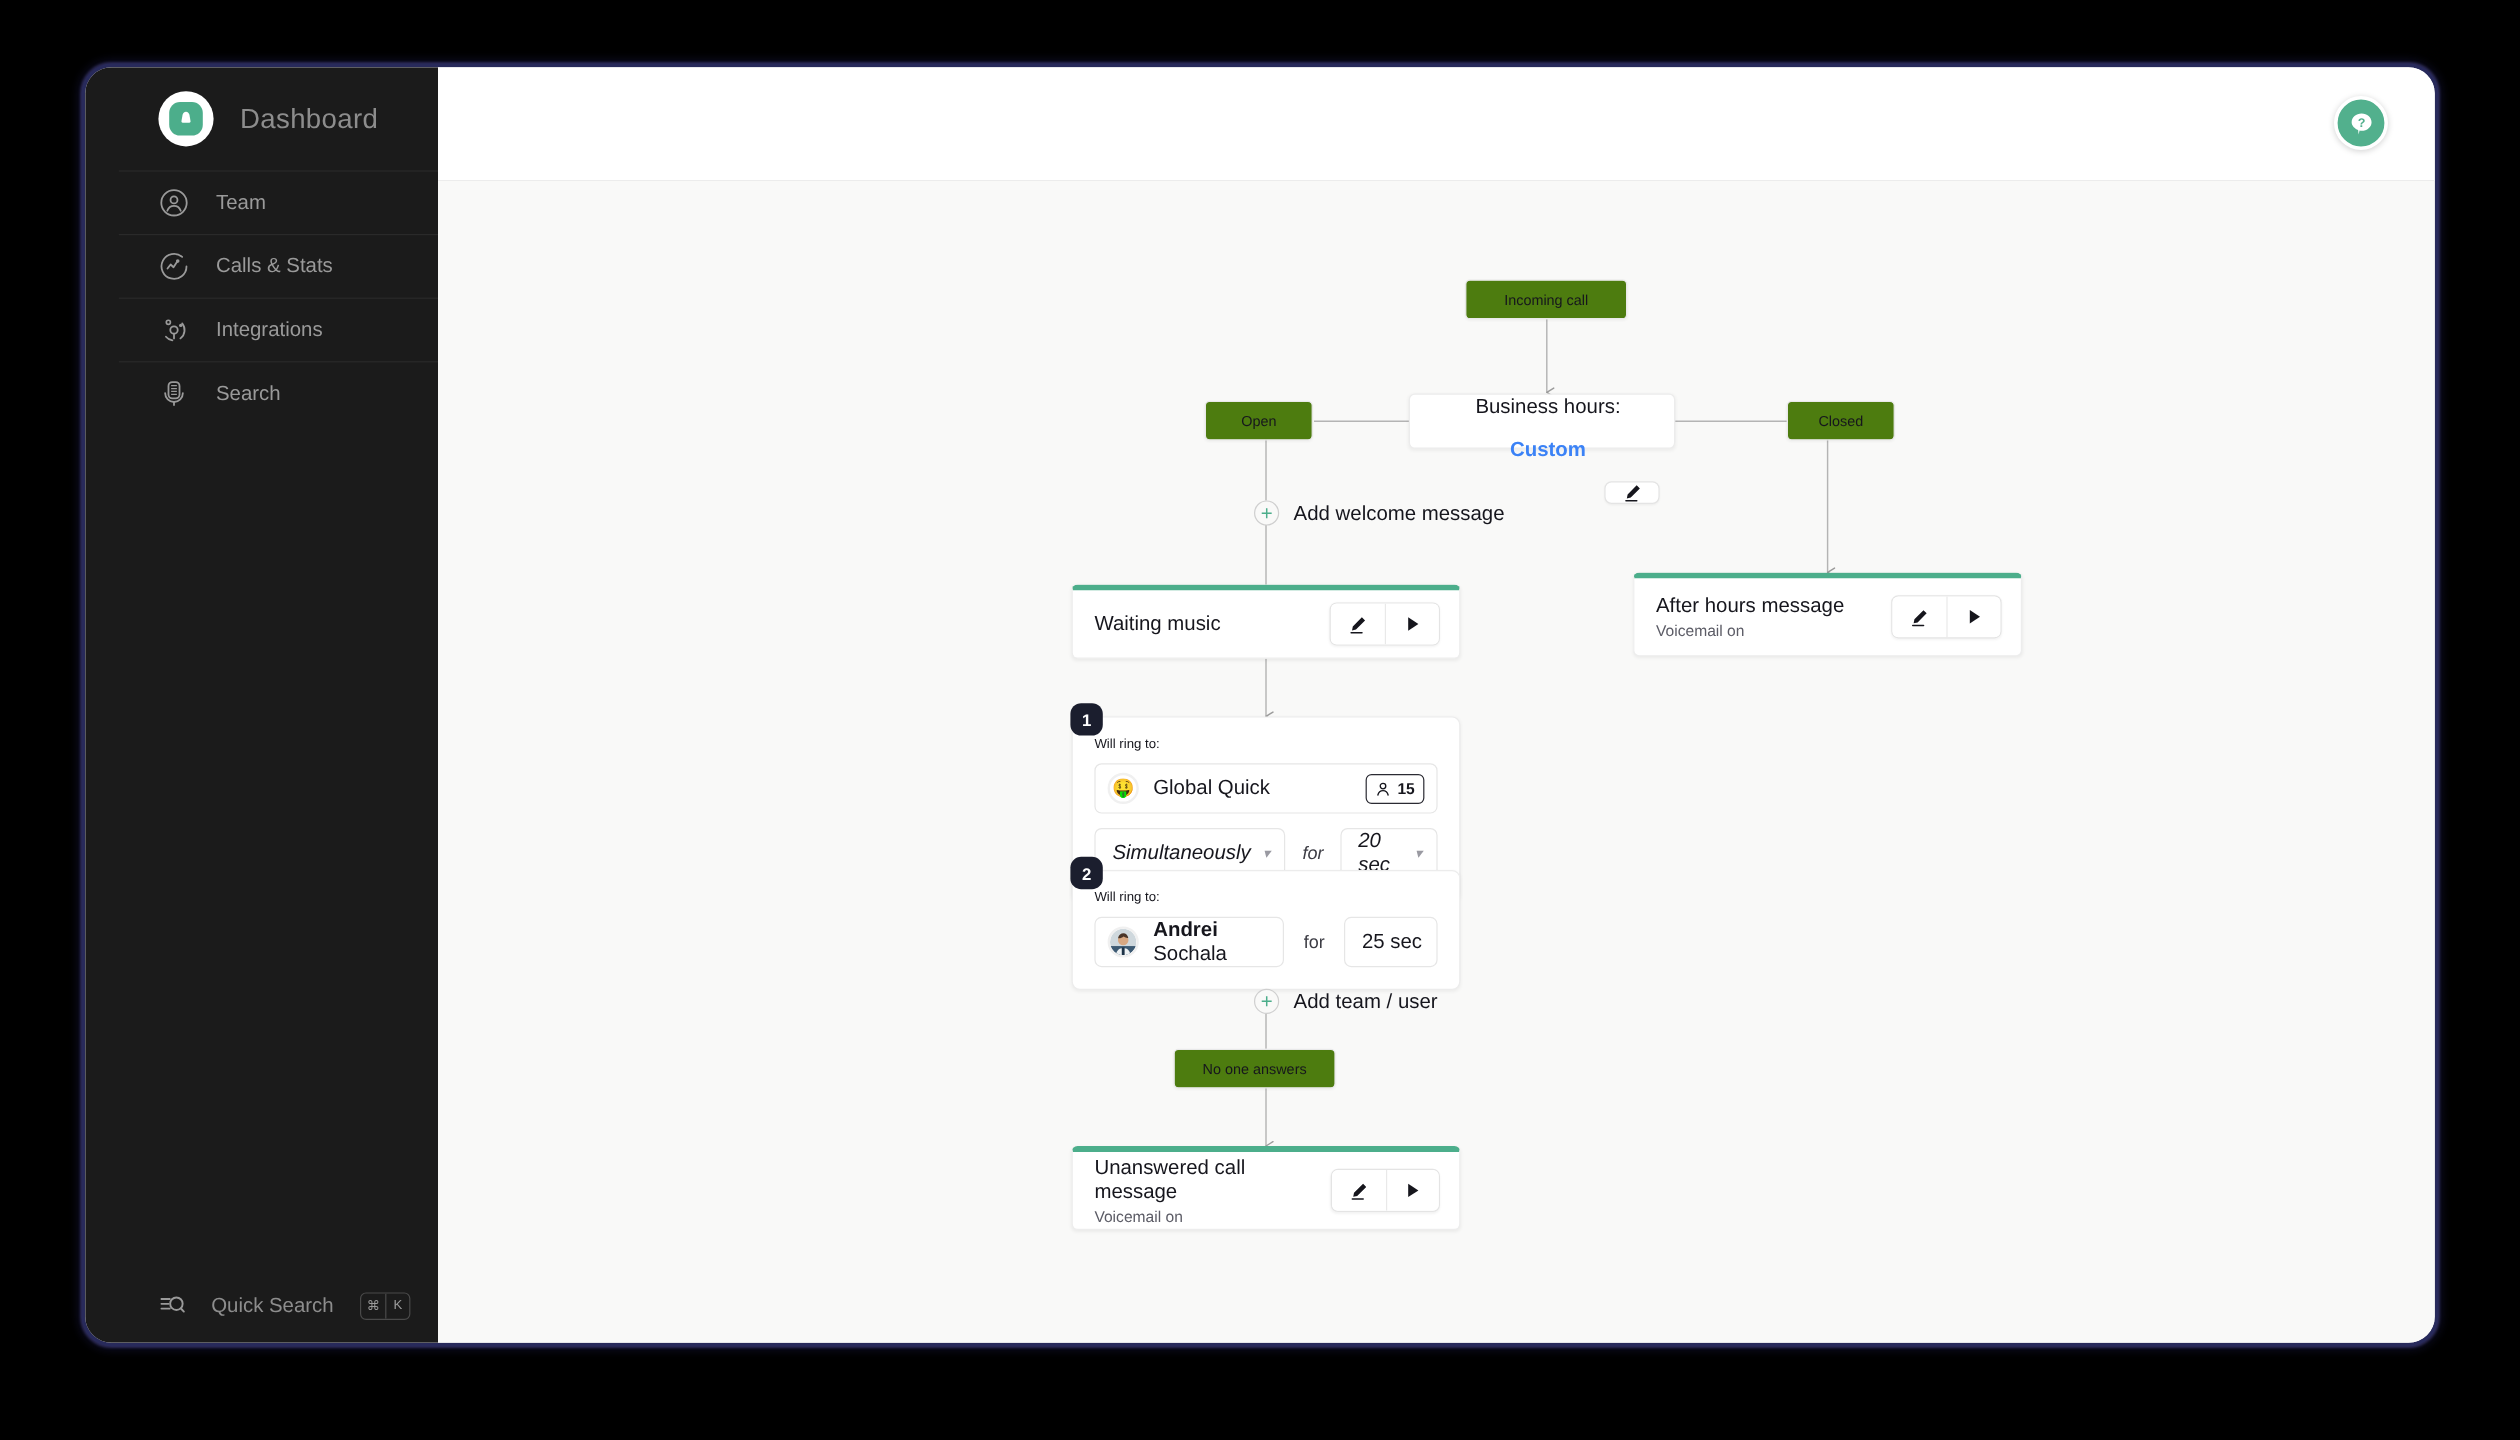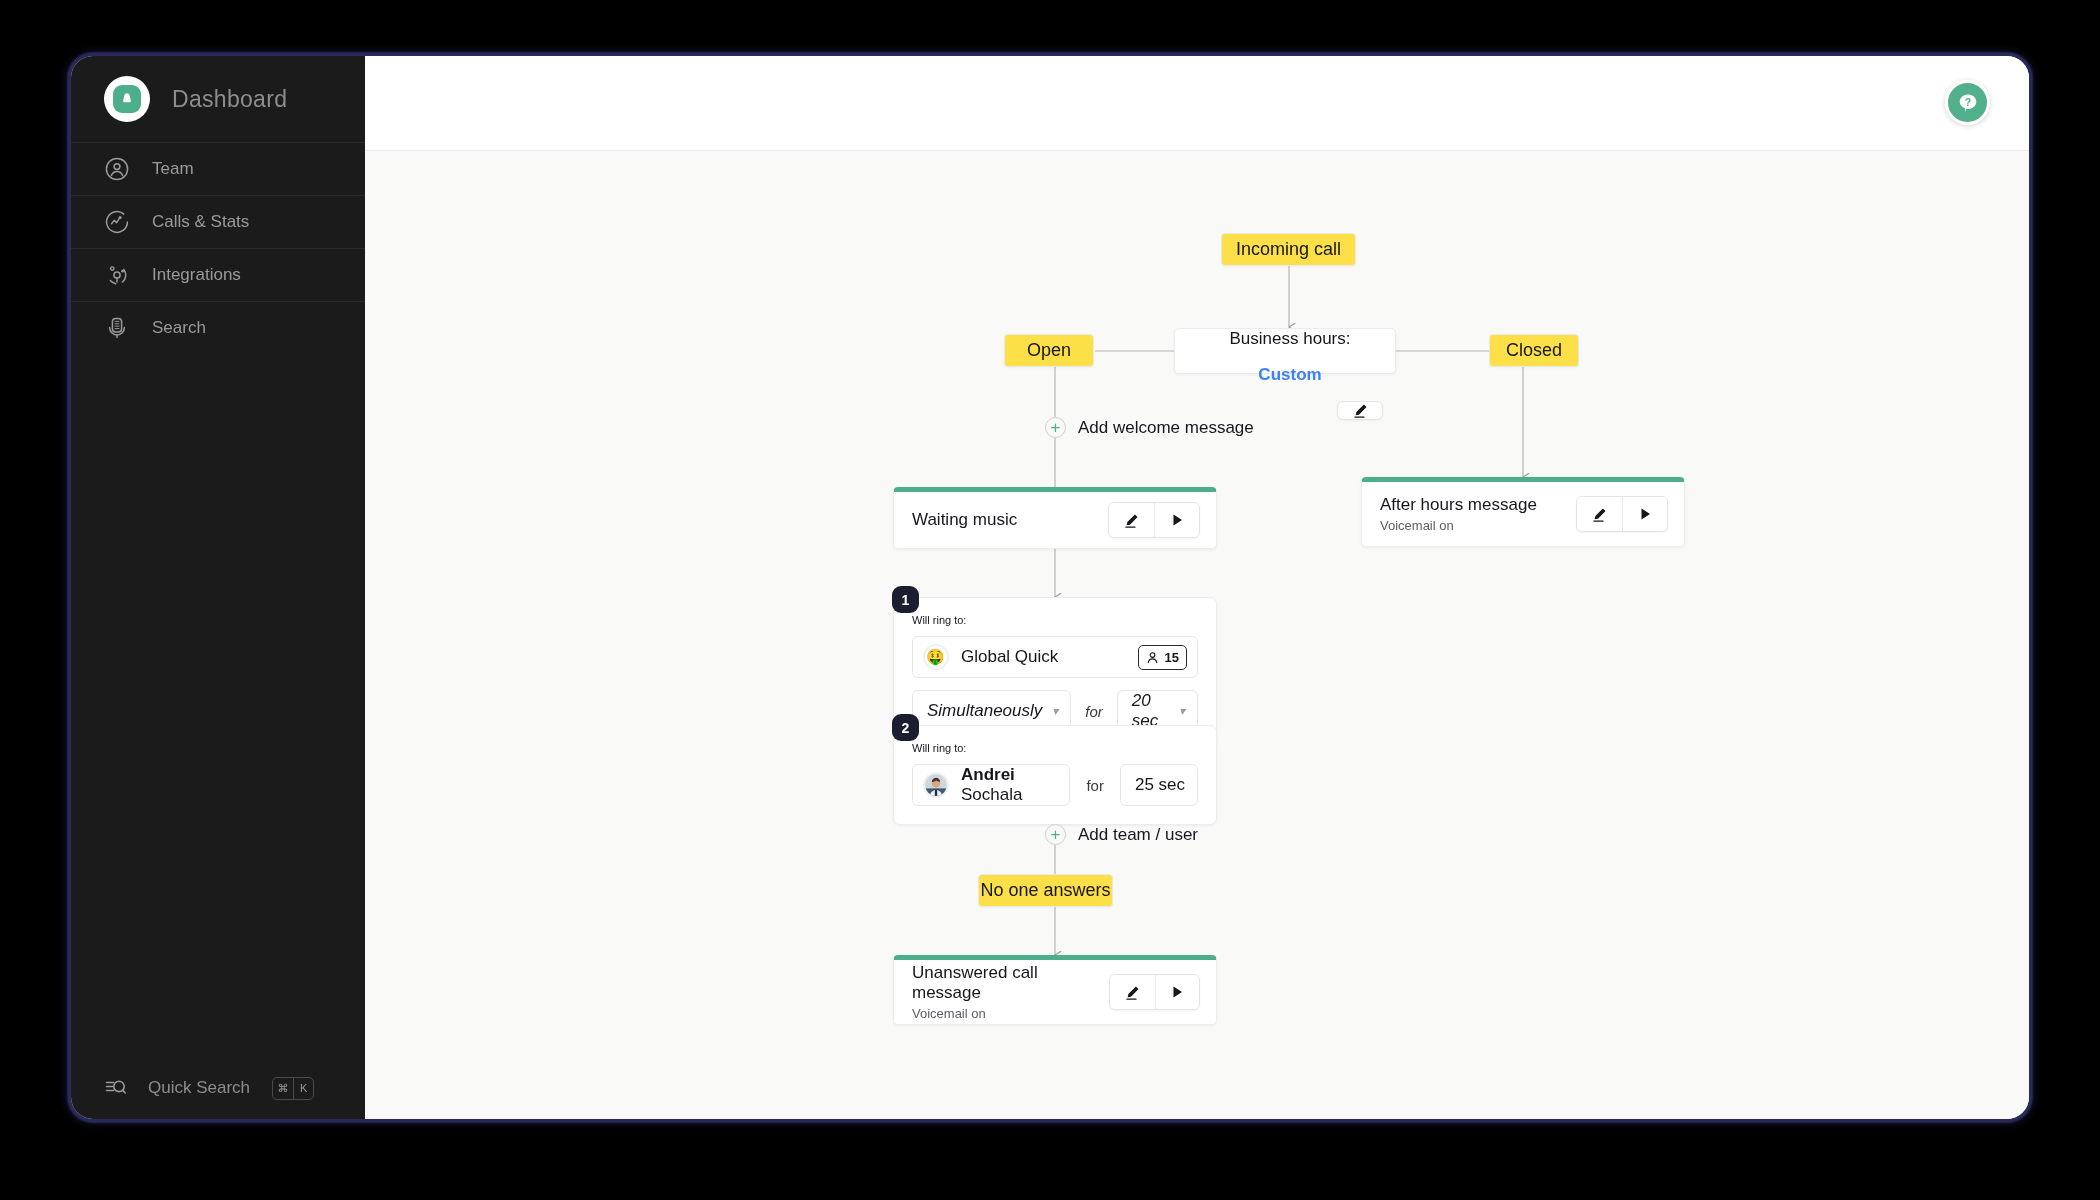--- a/index.html
+++ b/index.html
@@ -22,21 +22,21 @@
       0 0 0 3px rgba(40,42,92,0.95),
       0 0 2px 4px rgba(70,65,130,0.55),
       0 0 8px 6px rgba(30,32,80,0.45);
   }
 
   
   #sidebar {
     position: absolute; left: 0; top: 0;
     width: 294px; height: 100%;
     background: #1b1b1b;
-    display: flex; flex-direction: column;
+    display: flex; flex-direction: column; padding-left: 28px;
   }
   #brand {
     height: 86px;
     display: flex; align-items: center;
     padding-left: 33px;
     gap: 22px;
   }
   .logo-circle {
     width: 46px; height: 46px; border-radius: 50%;
     background: #ffffff;
@@ -109,25 +109,25 @@
     width: calc(100% - 294px); height: calc(100% - 95px);
     background: #f9f9f8;
     overflow: hidden;
   }
   #svg-edges { position: absolute; left: 0; top: 0; width: 100%; height: 100%; }
 
   .node { position: absolute; }
 
   
   .pill {
-    background: #fde047;
+    background: #4d7c0f;
     border: 1px solid #e9e9e9;
     border-radius: 4px;
     display: flex; align-items: center; justify-content: center;
-    font-size: 18px; color: #16161d;
+    font-size: 12px; color: #16161d;
     box-shadow: 0 1px 2px rgba(0,0,0,.04);
   }
 
   
   #node-business-hours {
     background: #ffffff; border: 1px solid #ececec; border-radius: 5px;
     height: 46px; display: flex; align-items: center;
     padding: 0 12px 0 22px; gap: 16px;
     box-shadow: 0 1px 3px rgba(0,0,0,.05);
   }

